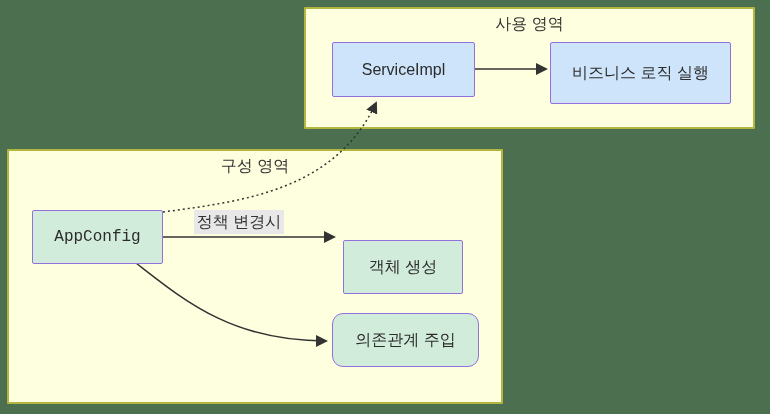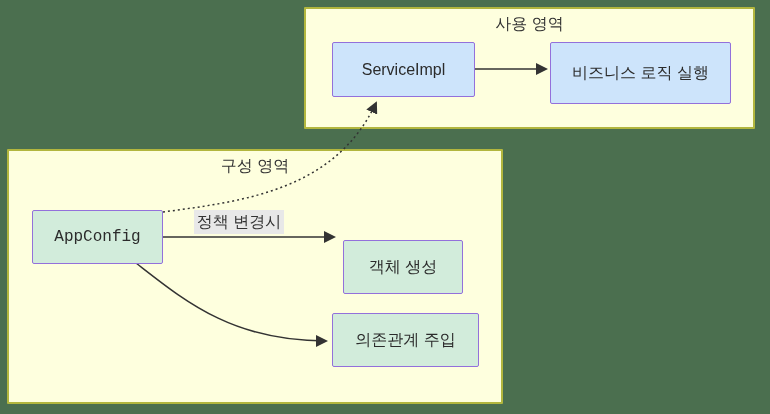--- a/index.html
+++ b/index.html
@@ -27,21 +27,21 @@
     display:flex; align-items:center; justify-content:center;
     border:1px solid #9370db; border-radius:2px;
     color:#2b2b2b; font-size:16px;
   }
   .node.blue { background:#cde4fb; }
   .node.mint { background:#d2ecdb; }
   #n-serviceimpl { left:332px; top:42px;  width:143px; height:55px; }
   #n-business    { left:550px; top:42px;  width:181px; height:62px; }
   #n-appconfig   { left:32px;  top:210px; width:131px; height:54px;font-family:Liberation Mono, monospace; }
   #n-create      { left:343px; top:210px; width:120px; height:54px;margin-top:30px; }
-  #n-inject      { left:332px; top:313px; width:147px; height:54px; }
+  #n-inject      { left:332px; top:313px; width:147px; height:54px;border-radius:11px; }
   .edge-label {
     position:absolute; left:150px; top:169px; width:178px; z-index:4;
     font-size:16px; line-height:24px; color:#333333; text-align:center;margin-top:41px;
   }
   .edge-label .line {
     display:table; margin:0 auto; background:#e8e8e8; padding:0 3px;
   }
 </style>
 </head>
 <body>

